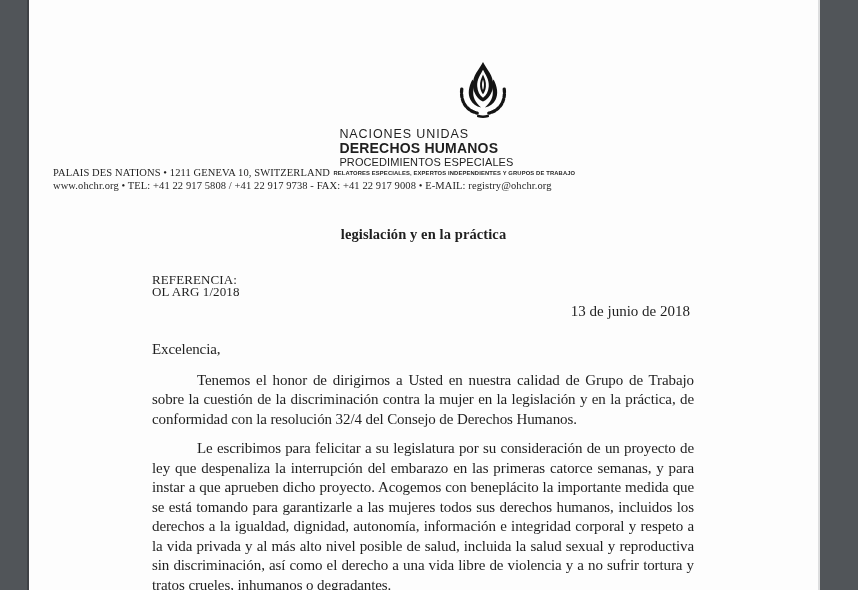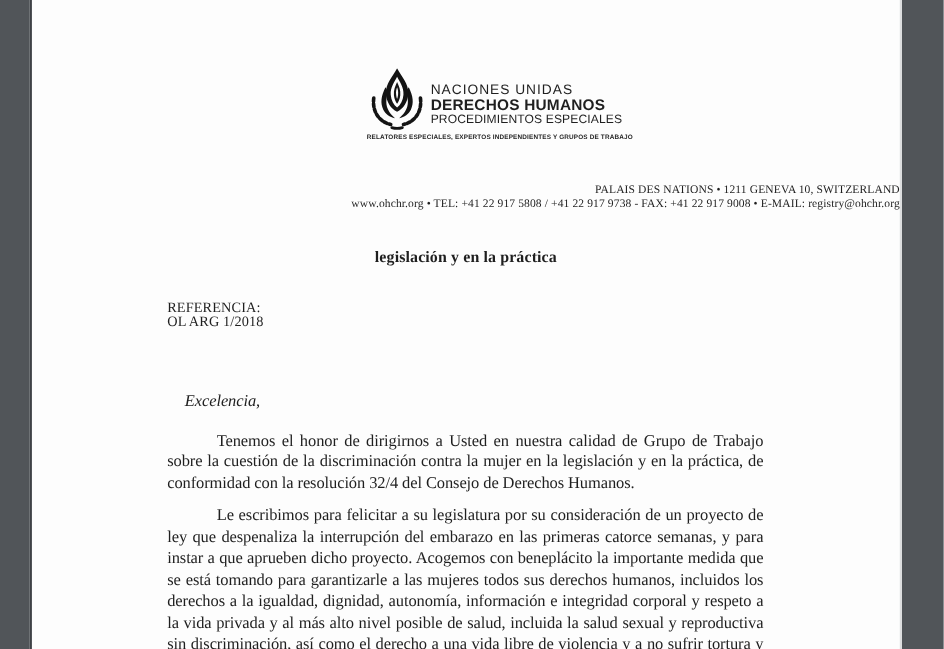--- a/index.html
+++ b/index.html
@@ -31,21 +31,22 @@
   
   .letterhead {
     position: absolute;
     top: 62px;
     left: 50%;
     transform: translateX(-50%);
     width: 180px;
   }
   .logo-row {
     display: flex;
-    align-items: center;
+    align-items: flex-end;
+    flex-direction: column;
   }
   .logo {
     flex: 0 0 auto;
     width: 54px;
     height: 58px;
     margin-right: 4px;
   }
   .org-names {
     font-family: "Liberation Sans", "DejaVu Sans", sans-serif;
     margin-top: 8px;
@@ -61,24 +62,25 @@
     letter-spacing: 0.15px;
     margin-top: 2px;
     white-space: nowrap;
   }
   
   .contact {
     position: absolute;
     top: 166px;
     left: 0;
     width: 100%;
-    text-align: right;
+    text-align: left;
     font-size: 10.5px;
     line-height: 13px;
     letter-spacing: 0.1px;
+    padding-left: 24px;
   }
   .email-link {
     color: #1f1f1f;
     cursor: pointer;
   }
   
   .doc-title {
     position: absolute;
     top: 226px;
     left: 50%;
@@ -110,26 +112,26 @@
   .body-text {
     position: absolute;
     top: 340px;
     left: 123px;
     width: 542px;
     font-size: 15px;
     line-height: 19.5px;
     text-align: justify;
     letter-spacing: -0.1px;
   }
-  .salutation { margin: 16px; font-style: italic; }
+  .salutation { margin: 0; }
   .para {
     margin: 0;
     text-indent: 45px;
   }
-  .para-1 { margin-top: 1px; }
+  .para-1 { margin-top: 11px; }
   .para-2 { margin-top: 10px; }
 </style>
 </head>
 <body>
 
 <div class="viewer">
   <div class="page">
 
     <div class="letterhead">
       <div class="logo-row">
@@ -164,20 +166,21 @@
 
     <div class="doc-title">
       <div>legislación y en la práctica</div>
     </div>
 
     <div class="reference">
       <div>REFERENCIA:</div>
       <div>OL ARG 1/2018</div>
     </div>
 
+    <div class="date-line">13 de junio de 2018</div>
 
     <div class="body-text">
       <p class="salutation">Excelencia,</p>
       <p class="para para-1">Tenemos el honor de dirigirnos a Usted en nuestra calidad de Grupo de Trabajo sobre la cuestión de la discriminación contra la mujer en la legislación y en la práctica, de conformidad con la resolución 32/4 del Consejo de Derechos Humanos.</p>
       <p class="para para-2">Le escribimos para felicitar a su legislatura por su consideración de un proyecto de ley que despenaliza la interrupción del embarazo en las primeras catorce semanas, y para instar a que aprueben dicho proyecto. Acogemos con beneplácito la importante medida que se está tomando para garantizarle a las mujeres todos sus derechos humanos, incluidos los derechos a la igualdad, dignidad, autonomía, información e integridad corporal y respeto a la vida privada y al más alto nivel posible de salud, incluida la salud sexual y reproductiva sin discriminación, así como el derecho a una vida libre de violencia y a no sufrir tortura y tratos crueles, inhumanos o degradantes.</p>
     </div>
 
   </div>
 </div>
 

